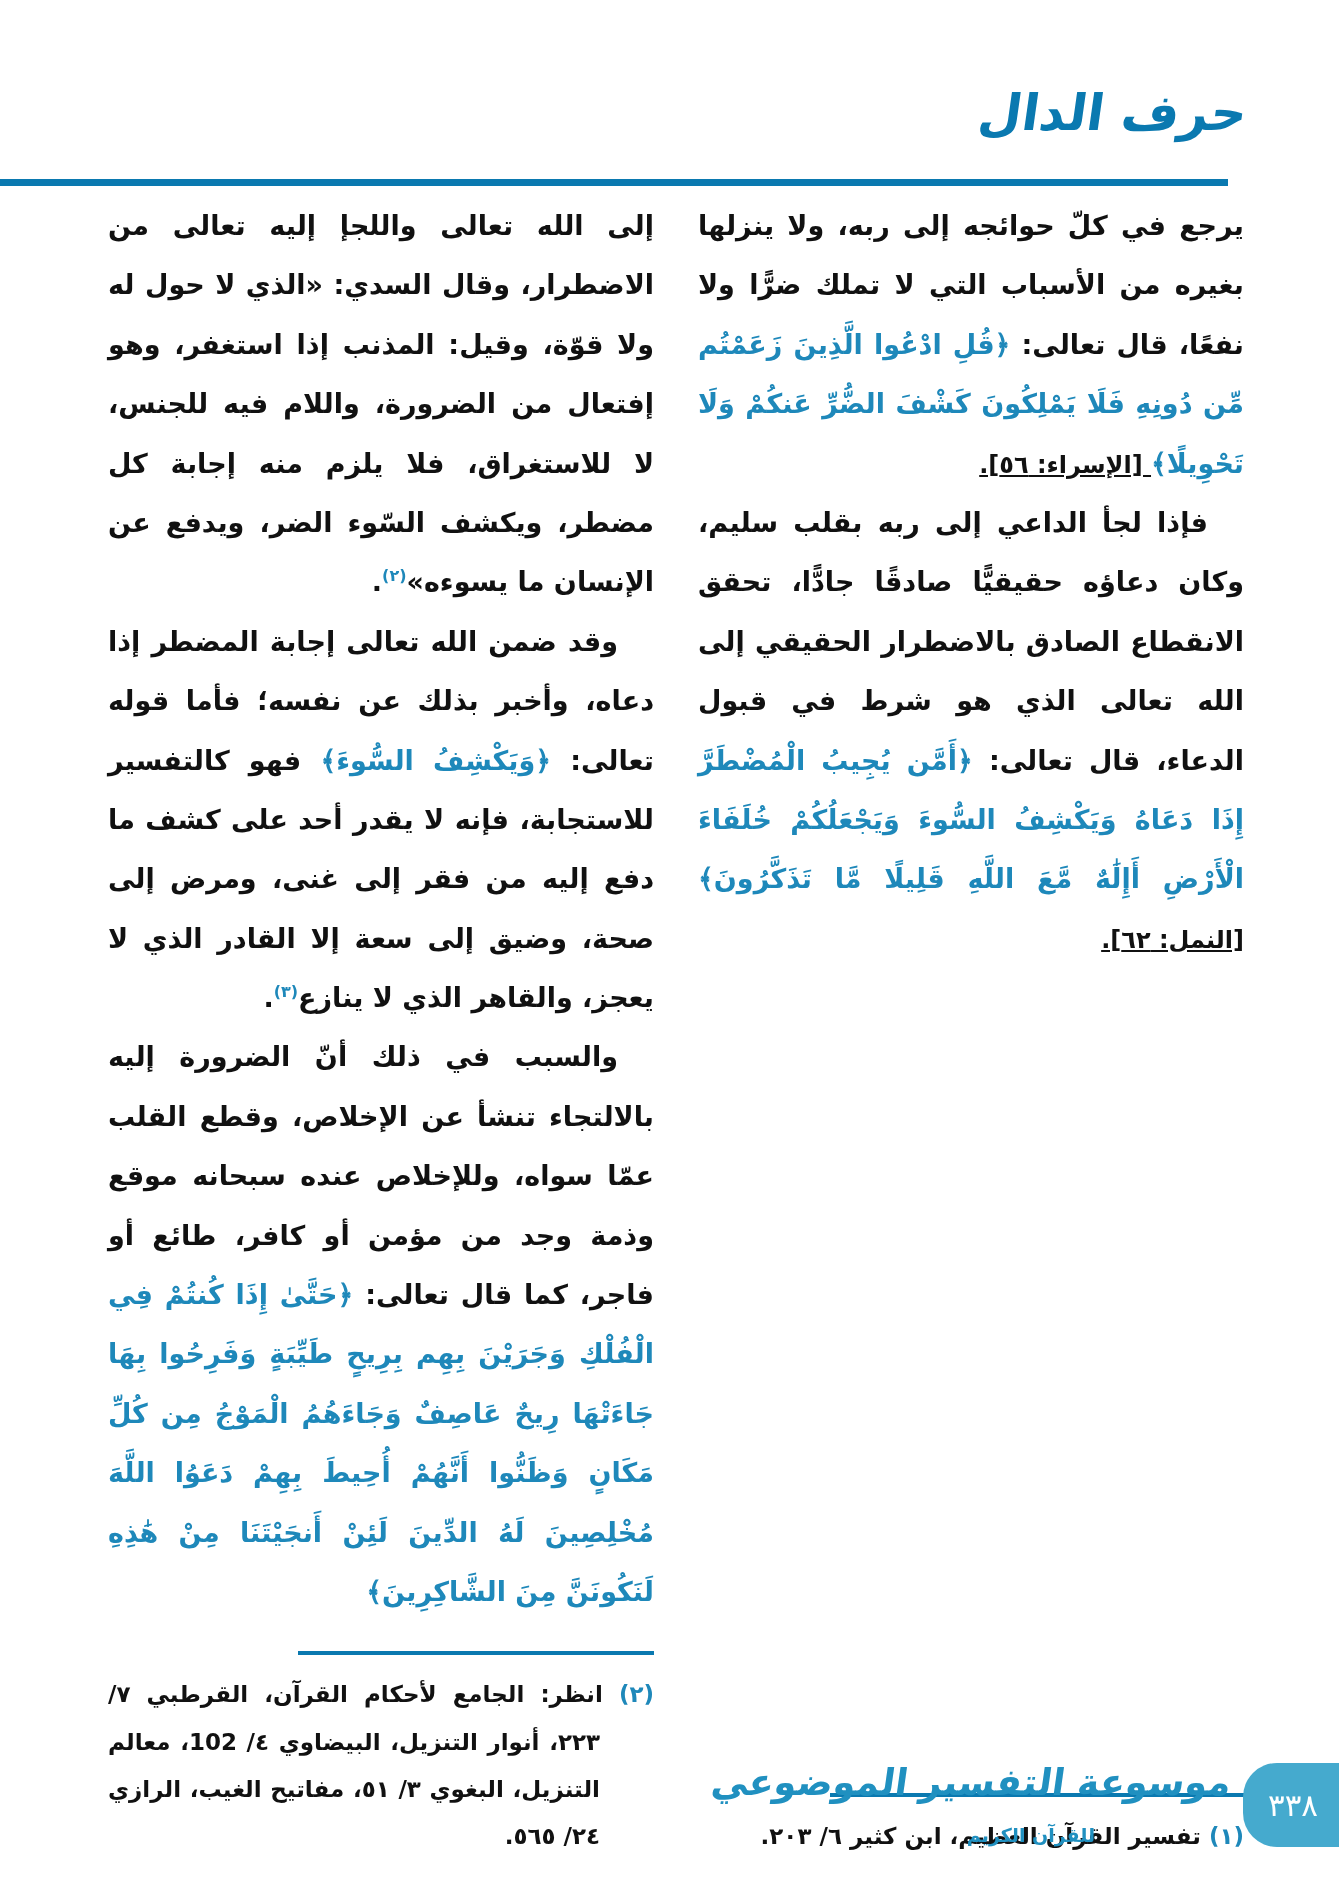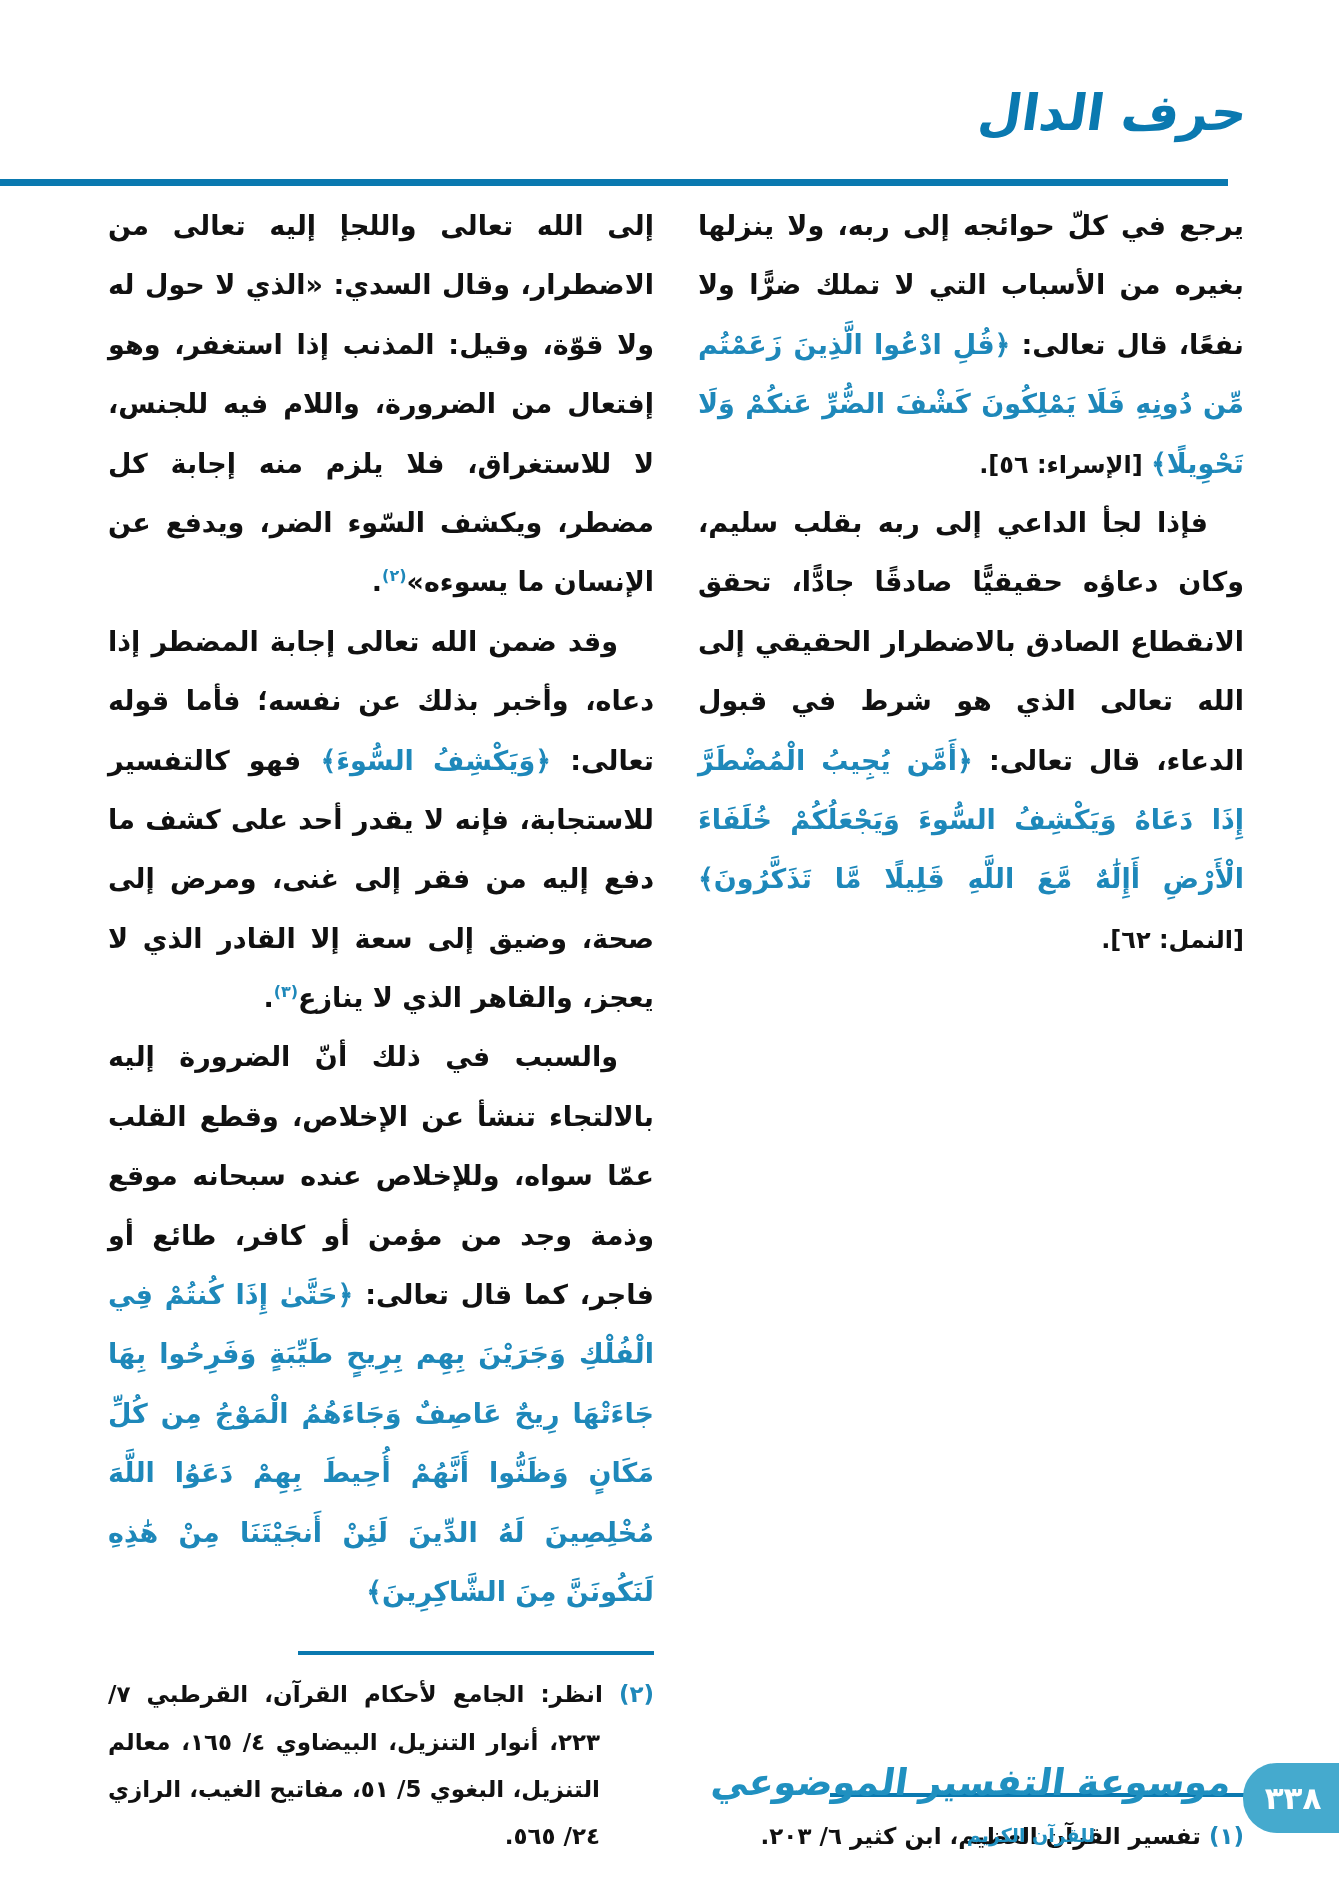--- a/index.html
+++ b/index.html
@@ -48,21 +48,21 @@
     line-height:2.2;
     text-align:justify;
     gap:24px;
   }
   .col-right{min-height:1552px;}
   .col-left{min-height:1606px;}
   .para{margin:0;}
   .para.indent{text-indent:36px;}
   .seg-text{color:#111;}
   .seg-quran{color:#1e88ba;}
-  .seg-ref{color:#111;font-size:24px;}
+  .seg-ref{color:#111;font-size:24px;text-decoration:underline;}
   .seg-marker{
     color:#1e88ba;
     font-size:16px;
     vertical-align:super;
     font-weight:bold;
   }
 
   
   .fn-block{margin-top:auto;padding-top:6px;}
   .fn-rule{
@@ -94,25 +94,25 @@
     transform:skewX(-8deg);
     white-space:nowrap;
   }
   .footer-logo .l2{
     font-size:19px;font-weight:bold;
     margin-top:21px;
   }
   .page-badge{
     position:absolute;
     top:1763px;right:0;
-    width:92px;height:70px;
+    width:92px;height:84px;
     background:#45aace;
     border-radius:34px 0 0 34px;
     color:#fff;
-    font-size:31px;font-weight:bold;
+    font-size:31px;font-weight:normal;
     display:flex;align-items:center;justify-content:center;
     padding-left:4px;
   }
 </style>
 </head>
 <body>
 
 <div class="page">
 
   <div class="header-title">حرف الدال</div>
@@ -136,21 +136,21 @@
 
     <div class="col col-left">
       <div>
           <p class="para"><span class="seg-text">إلى الله تعالى واللجإ إليه تعالى من الاضطرار، وقال السدي: «الذي لا حول له ولا قوّة، وقيل: المذنب إذا استغفر، وهو إفتعال من الضرورة، واللام فيه للجنس، لا للاستغراق، فلا يلزم منه إجابة كل مضطر، ويكشف السّوء الضر، ويدفع عن الإنسان ما يسوءه»</span><span class="seg-marker">(٢)</span><span class="seg-text">.</span></p>
           <p class="para indent"><span class="seg-text">وقد ضمن الله تعالى إجابة المضطر إذا دعاه، وأخبر بذلك عن نفسه؛ فأما قوله تعالى: </span><span class="seg-quran">﴿وَيَكْشِفُ السُّوءَ﴾</span><span class="seg-text"> فهو كالتفسير للاستجابة، فإنه لا يقدر أحد على كشف ما دفع إليه من فقر إلى غنى، ومرض إلى صحة، وضيق إلى سعة إلا القادر الذي لا يعجز، والقاهر الذي لا ينازع</span><span class="seg-marker">(٣)</span><span class="seg-text">.</span></p>
           <p class="para indent"><span class="seg-text">والسبب في ذلك أنّ الضرورة إليه بالالتجاء تنشأ عن الإخلاص، وقطع القلب عمّا سواه، وللإخلاص عنده سبحانه موقع وذمة وجد من مؤمن أو كافر، طائع أو فاجر، كما قال تعالى: </span><span class="seg-quran">﴿حَتَّىٰ إِذَا كُنتُمْ فِي الْفُلْكِ وَجَرَيْنَ بِهِم بِرِيحٍ طَيِّبَةٍ وَفَرِحُوا بِهَا جَاءَتْهَا رِيحٌ عَاصِفٌ وَجَاءَهُمُ الْمَوْجُ مِن كُلِّ مَكَانٍ وَظَنُّوا أَنَّهُمْ أُحِيطَ بِهِمْ دَعَوُا اللَّهَ مُخْلِصِينَ لَهُ الدِّينَ لَئِنْ أَنجَيْتَنَا مِنْ هَٰذِهِ لَنَكُونَنَّ مِنَ الشَّاكِرِينَ﴾</span></p>
         </div>
       <div class="fn-block">
         <div class="fn-rule"></div>
         <div>
-            <div class="footnote"><span class="fn-marker">(٢) </span><span>انظر: الجامع لأحكام القرآن، القرطبي ٧/ ٢٢٣، أنوار التنزيل، البيضاوي ٤/ ١٦٥، معالم التنزيل، البغوي 5/ ٥١، مفاتيح الغيب، الرازي ٢٤/ ٥٦٥.</span></div>
+            <div class="footnote"><span class="fn-marker">(٢) </span><span>انظر: الجامع لأحكام القرآن، القرطبي ٧/ ٢٢٣، أنوار التنزيل، البيضاوي ٤/ 102، معالم التنزيل، البغوي ٣/ ٥١، مفاتيح الغيب، الرازي ٢٤/ ٥٦٥.</span></div>
           </div>
       </div>
     </div>
 
   </div>
 
   <div class="footer-logo">
     <div class="l1">موسوعة التفسير الموضوعي</div>
     <div class="l2">للقرآن الكريم</div>
   </div>

